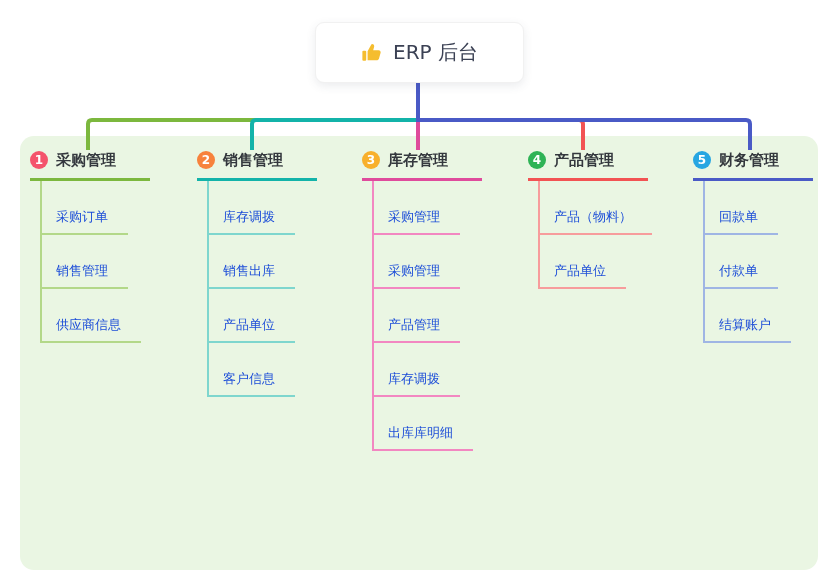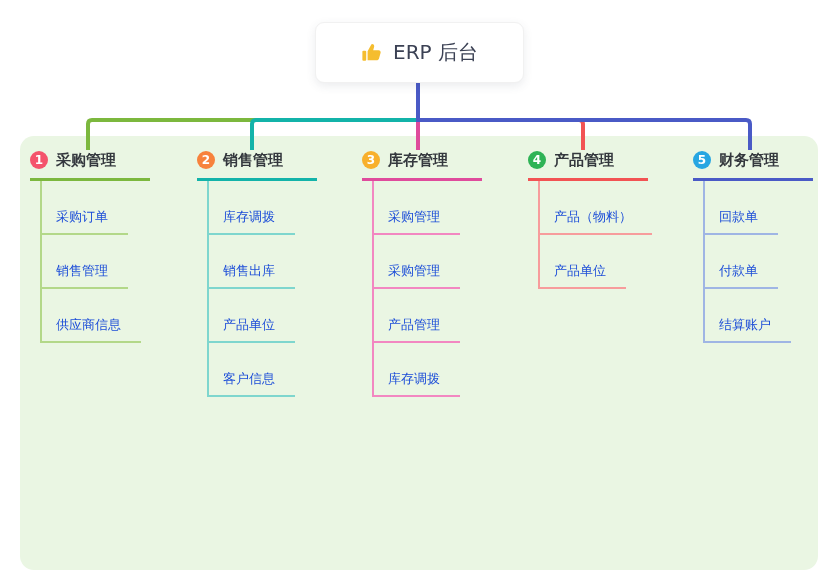--- a/index.html
+++ b/index.html
@@ -124,20 +124,23 @@
       </div>
     <div class="kid">
         <span>采购管理</span>
       </div>
     <div class="kid">
         <span>产品管理</span>
       </div>
     <div class="kid">
         <span>库存调拨</span>
       </div>
+    <div class="kid">
+        <span>出库库明细</span>
+      </div>
   </div>
 </div>
 
 <div class="col b3">
   <div class="hdr">
     <span class="badge">4</span>
     <span>产品管理</span>
   </div>
   <div class="kids">
     <div class="kid">

